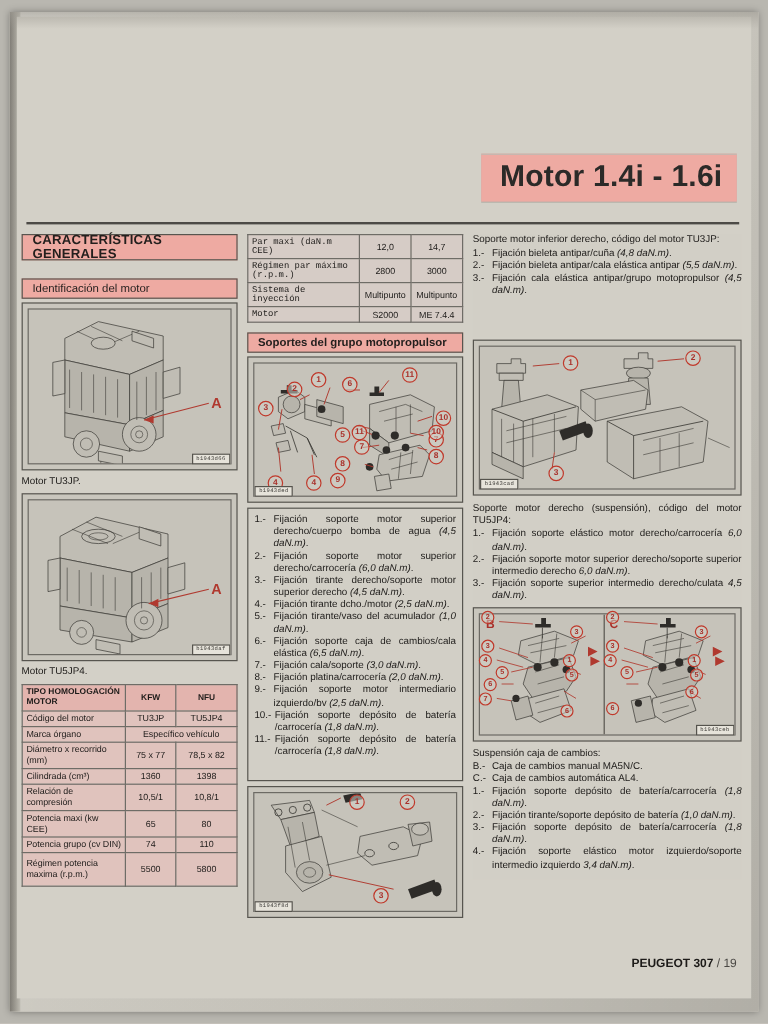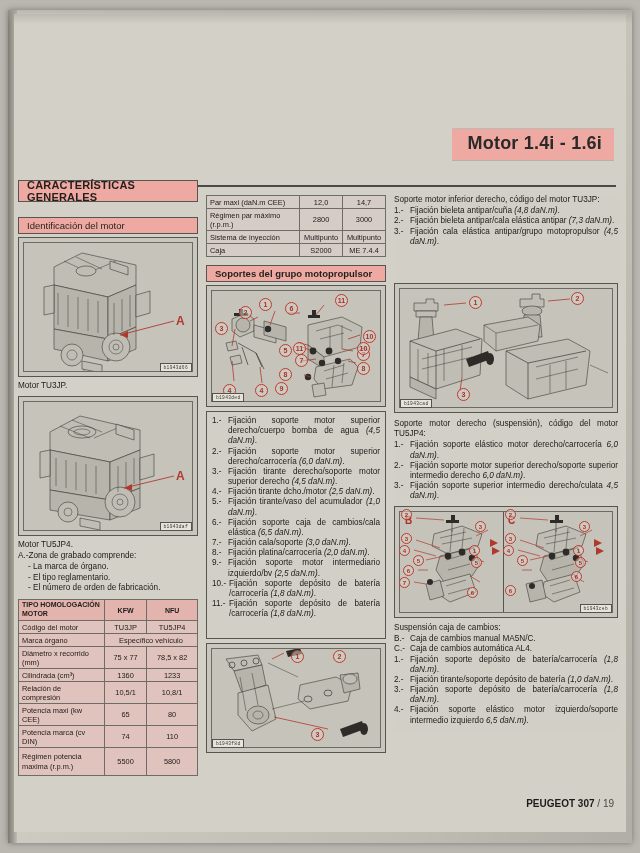--- a/index.html
+++ b/index.html
@@ -37,21 +37,21 @@
     position:absolute;left:14px;top:175px;width:594px;height:2px;background:#4c4a46;
   }
   .title-band{
     position:absolute;right:18px;top:118px;
     background:#eeaaa2;
     padding:4px 12px 6px 16px;
     border-top:1px solid #bdbab2;
     box-shadow:0 1px 0 #b5b2aa;
   }
   .title-band span{
-    font-size:18px;font-weight:bold;color:#2b2a28;letter-spacing:.2px;
+    font-size:25px;font-weight:bold;color:#2b2a28;letter-spacing:.2px;
     white-space:nowrap;
   }
 
   
   .col{position:absolute;}
   .pinkhdr{
     background:#eeaaa2;
     border:1px solid #57554f;
     box-sizing:border-box;
     font-weight:bold;
@@ -121,21 +121,21 @@
   .divider-v{position:absolute;width:1px;background:#57554f;}
 
   
   table{border-collapse:collapse;width:100%;font-size:7.4px;color:#1d1b19;}
   table td,table th{
     border:1px solid #6e6c66;
     padding:1.5px 3px;
     font-weight:normal;
     background:#d6ccc6;
   }
-  .spec-tbl td.lbl{text-align:left;width:52%;}
+  .spec-tbl td.lbl{text-align:left;width:52%;font-family:Liberation Mono, monospace;}
   .spec-tbl td.val{text-align:center;}
   .homo-tbl th{
     background:#e3b4ae;font-weight:bold;font-size:7px;text-align:center;
   }
   .homo-tbl th.first{text-align:left;width:48%;line-height:1.25;}
   .homo-tbl td.lbl{text-align:left;background:#e0c3bd;}
   .homo-tbl td.val{text-align:center;background:#e0c3bd;}
   .homo-tbl td.tall{height:24px;line-height:1.3;}
 
   .caption{
@@ -165,21 +165,21 @@
 <div class="page">
   <div class="binding"></div>
   <div class="sheet"></div>
   <div class="topshadow"></div>
 
   <div class="title-band">
     <span>Motor 1.4i - 1.6i</span>
   </div>
   <div class="hdr-rule"></div>
 
-  <div class="col" style="left:10px;top:170px;width:180px;">
+  <div class="col" style="left:10px;top:185px;width:180px;">
 
     <div class="pinkhdr main" style="height:22px;">
       <span>CARACTERÍSTICAS GENERALES</span>
     </div>
 
     <div class="pinkhdr sub" style="height:17px;margin-top:15px;">
       <span>Identificación del motor</span>
     </div>
 
     <div class="fig" style="height:140px;margin-top:3px;">
@@ -247,26 +247,20 @@
             <path class="redfill" d="M100 86 l8 -4 l0 7 z"></path>
           </g>
           <text x="152" y="78" fill="#b0392f" font-size="12" font-weight="bold" font-family="Liberation Sans, sans-serif">A</text>
         </svg>
       </div>
       <div class="figcode right">b1943daf</div>
     </div>
 
     <div class="caption" style="margin-top:4px;">Motor TU5JP4.</div>
 
-    <div class="caption" style="margin-top:1px;">
-      <div>A.-Zona de grabado comprende:</div>
-      <span class="sub">- La marca de órgano.</span>
-      <span class="sub">- El tipo reglamentario.</span>
-      <span class="sub">- El número de orden de fabricación.</span>
-    </div>
 
     <table class="homo-tbl" style="margin-top:5px;">
       <tbody>
           <tr>
         <th class="first">TIPO HOMOLOGACIÓN MOTOR</th>
         <th>KFW</th>
         <th>NFU</th>
       </tr>
       <tr>
         <td class="lbl">Código del motor</td>
@@ -278,34 +272,34 @@
         <td class="val" colspan="2">Específico vehículo</td>
       </tr>
       <tr>
         <td class="lbl">Diámetro x recorrido (mm)</td>
         <td class="val">75 x 77</td>
         <td class="val">78,5 x 82</td>
       </tr>
       <tr>
         <td class="lbl">Cilindrada (cm³)</td>
         <td class="val">1360</td>
-        <td class="val">1233</td>
+        <td class="val">1398</td>
       </tr>
       <tr>
         <td class="lbl">Relación de compresión</td>
         <td class="val">10,5/1</td>
         <td class="val">10,8/1</td>
       </tr>
       <tr>
         <td class="lbl">Potencia maxi (kw CEE)</td>
         <td class="val">65</td>
         <td class="val">80</td>
       </tr>
       <tr>
-        <td class="lbl">Potencia marca (cv DIN)</td>
+        <td class="lbl">Potencia grupo (cv DIN)</td>
         <td class="val">74</td>
         <td class="val">110</td>
       </tr>
       <tr>
         <td class="lbl tall">Régimen potencia maxima (r.p.m.)</td>
         <td class="val">5500</td>
         <td class="val">5800</td>
       </tr>
     </tbody>
       </table>
@@ -324,21 +318,21 @@
         <td class="lbl">Régimen par máximo (r.p.m.)</td>
         <td class="val">2800</td>
         <td class="val">3000</td>
       </tr>
       <tr>
         <td class="lbl">Sistema de inyección</td>
         <td class="val">Multipunto</td>
         <td class="val">Multipunto</td>
       </tr>
       <tr>
-        <td class="lbl">Caja</td>
+        <td class="lbl">Motor</td>
         <td class="val">S2000</td>
         <td class="val">ME 7.4.4</td>
       </tr>
     </tbody>
       </table>
 
     <div class="pinkhdr sub" style="height:17px;margin-top:8px;font-weight:bold;">
       <span>Soportes del grupo motopropulsor</span>
     </div>
 
@@ -456,21 +450,21 @@
       <div class="figcode">b1943f8d</div>
     </div>
   </div>
 
   <div class="col" style="left:386px;top:185px;width:224px;">
 
     <div class="txtbox" style="height:86px;border:none;padding:0;">
       <div class="lead">Soporte motor inferior derecho, código del motor TU3JP:</div>
       <ol>
         <li><span class="num">1.-</span><span>Fijación bieleta antipar/cuña </span><em>(4,8 daN.m)</em><span>.</span></li>
-        <li><span class="num">2.-</span><span>Fijación bieleta antipar/cala elástica antipar </span><em>(7,3 daN.m)</em><span>.</span></li>
+        <li><span class="num">2.-</span><span>Fijación bieleta antipar/cala elástica antipar </span><em>(5,5 daN.m)</em><span>.</span></li>
         <li><span class="num">3.-</span><span>Fijación cala elástica antipar/grupo motopropulsor </span><em>(4,5 daN.m)</em><span>.</span></li>
       </ol>
     </div>
 
     <div class="fig" style="height:130px;margin-top:2px;">
       <div class="inner">
         <svg width="214" height="122" viewBox="0 0 214 122">
           <g>
             <path class="fillpart" d="M14 14 l12 0 l0 -4 l8 0 l0 4 l4 0 l0 8 l-24 0 z"></path>
             <path class="fillpart" d="M16 22 l20 0 l0 6 l-20 0 z"></path>
@@ -605,21 +599,21 @@
     <div class="txtbox" style="margin-top:5px;height:110px;border:none;padding:0;">
       <div class="lead">Suspensión caja de cambios:</div>
       <ol>
         <li><span class="num">B.-</span><span>Caja de cambios manual MA5N/C.</span></li>
         <li><span class="num">C.-</span><span>Caja de cambios automática AL4.</span></li>
       </ol>
       <ol>
         <li><span class="num">1.-</span><span>Fijación soporte depósito de batería/carrocería </span><em>(1,8 daN.m)</em><span>.</span></li>
         <li><span class="num">2.-</span><span>Fijación tirante/soporte depósito de batería </span><em>(1,0 daN.m)</em><span>.</span></li>
         <li><span class="num">3.-</span><span>Fijación soporte depósito de batería/carrocería </span><em>(1,8 daN.m)</em><span>.</span></li>
-        <li><span class="num">4.-</span><span>Fijación soporte elástico motor izquierdo/soporte intermedio izquierdo </span><em>6,5 daN.m)</em><span>.</span></li>
+        <li><span class="num">4.-</span><span>Fijación soporte elástico motor izquierdo/soporte intermedio izquierdo </span><em>3,4 daN.m)</em><span>.</span></li>
       </ol>
     </div>
   </div>
 
   <div class="footer">
     <span>PEUGEOT 307</span>
     <span class="pg">/</span>
     <span class="pg">19</span>
   </div>
 </div>

